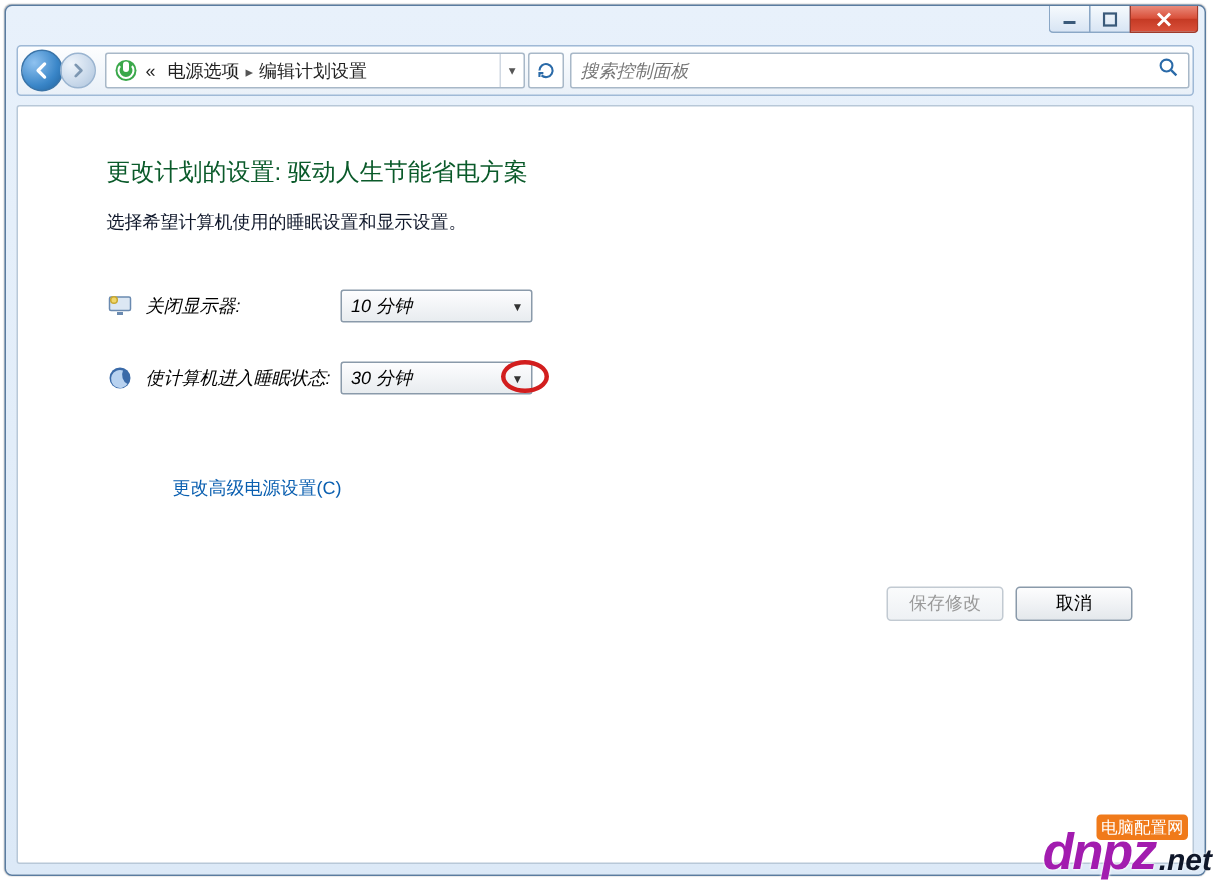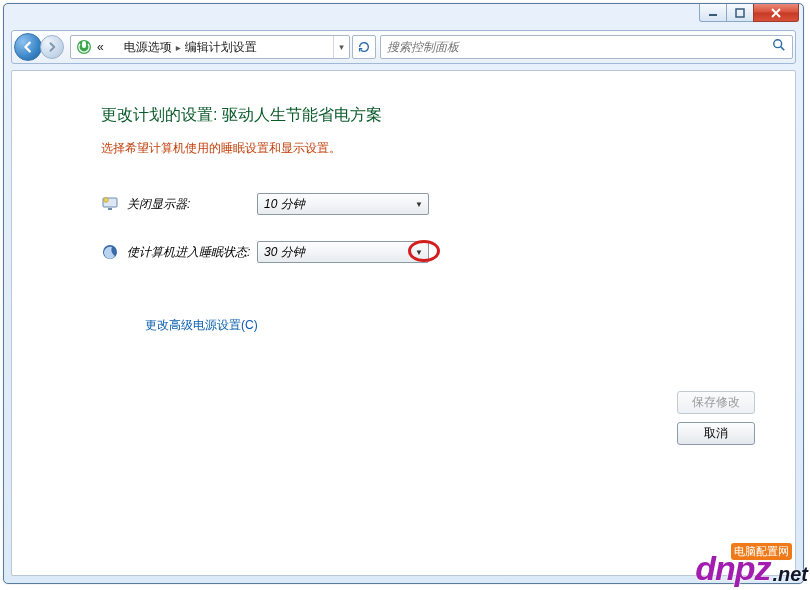--- a/index.html
+++ b/index.html
@@ -106,40 +106,40 @@
   }
   .search .mag { color: #2a6aa8; }
   .search .mag svg { width: 14px; height: 14px; }
 
   .content-wrap {
     flex: 1;
     margin: 6px 7px 7px 7px;
     border: 1px solid #b8c8d8;
     background: #fff;
     border-radius: 2px;
-    padding: 34px 20px 20px 89px;
+    padding: 34px 20px 20px 59px;
     position: relative;
   }
 
   h1.page-title {
     color: #0a5a2a; font-weight: normal; font-size: 16px;
     margin-bottom: 14px;
   }
-  .subtitle { font-size: 12px; color: #c2410c; margin-bottom: 36px; }
+  .subtitle { font-size: 12px; color: #0f172a; margin-bottom: 36px; }
 
   .row {
     display: flex; align-items: center;
     margin-bottom: 26px;
     font-size: 12px;
     font-style: italic;
   }
   .row .ricon { width: 18px; height: 18px; margin-right: 8px; display: flex; align-items: center; justify-content: center; }
   .row .rlabel { width: 130px; }
   .combo {
-    width: 172px; height: 22px;
+    width: 128px; height: 22px;
     border: 1px solid #8a9aaa;
     background: linear-gradient(#fdfdfe,#e8ecef);
     border-radius: 2px;
     display: flex; align-items: center;
     padding-left: 6px;
     font-size: 12px;
     position: relative;
   }
   .combo .arrow {
     position: absolute; right: 0; top: 0; bottom: 0; width: 18px;
@@ -158,21 +158,21 @@
   .advlink {
     color: #0a5fb0; font-size: 12px;
     margin-top: 28px; display: inline-block;
     cursor: pointer;
     margin-left: 44px;
   }
 
   .buttons {
     position: absolute;
     right: 40px; top: 320px;
-    display: flex; gap: 8px; flex-direction: column;
+    display: flex; gap: 8px;
   }
   .btn {
     min-width: 78px; height: 23px;
     border: 1px solid #8a9aaa;
     background: linear-gradient(#fdfdfe,#e4e8ec);
     border-radius: 3px;
     font-size: 12px;
     display: flex; align-items: center; justify-content: center;
     cursor: pointer;
   }
@@ -244,21 +244,21 @@
       </div>
     </div>
 
     <div class="addr">
       <svg class="cpicon" viewBox="0 0 18 18">
         <circle cx="9" cy="9" r="7" fill="#3aa84a"></circle>
           <rect x="7" y="3" width="4" height="7" rx="2" fill="#fff"></rect>
           <path d="M5 6 A5 5 0 1 0 13 6" fill="none" stroke="#fff" stroke-width="1.4"></path>
       </svg>
       <span>«</span>
-      <span style="margin-left:20px">电源选项</span>
+      <span style="margin-left:8px">电源选项</span>
       <span class="sep"></span>
       <span>编辑计划设置</span>
       <span class="dd">▾</span>
     </div>
 
     <div class="refresh">
       <svg viewBox="0 0 16 16">
           <path d="M3 8a5 5 0 1 1 1.6 3.7" fill="none" stroke="currentColor" stroke-width="1.6"></path>
           <path d="M3 13v-3h3" fill="none" stroke="currentColor" stroke-width="1.6"></path>
         </svg>

